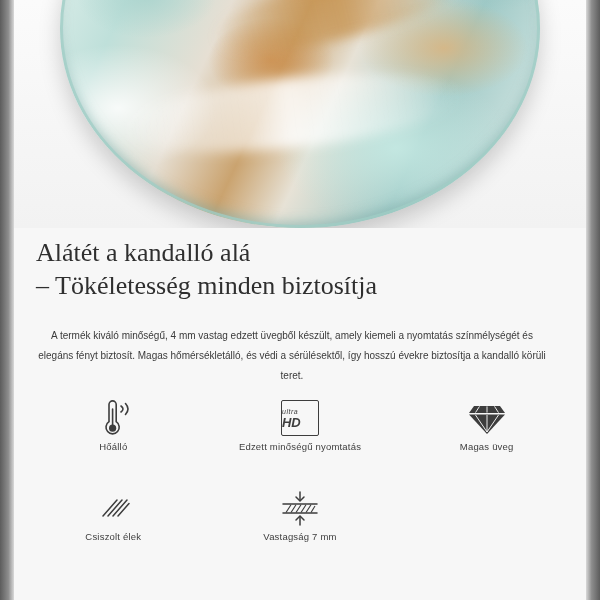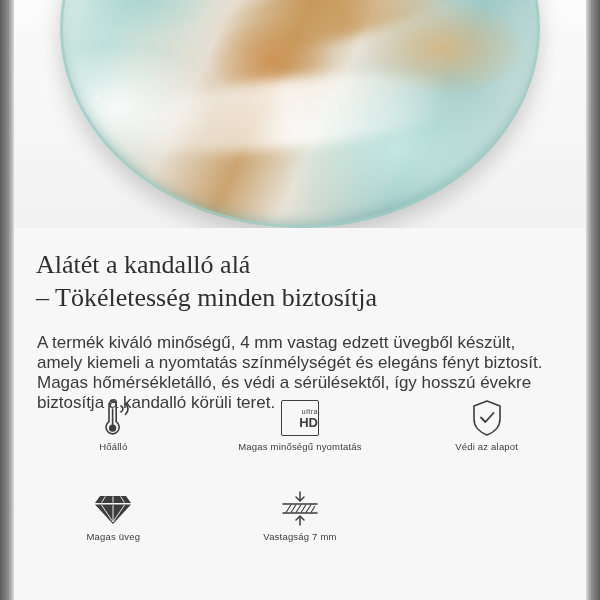--- a/index.html
+++ b/index.html
@@ -100,31 +100,31 @@
   .headline {
     position: absolute;
     left: 36px;
     top: 8px;
     width: 530px;
     font-family: "Liberation Serif", serif;
     font-size: 26px;
     line-height: 33px;
     color: #2f2f2f;
     font-weight: 400;
-    margin-top: 12px;
   }
   .headline .line2 { display: block; }
   .paragraph {
     position: absolute;
     left: 37px;
     top: 88px;
     width: 510px;
-    font-size: 17px;
+    font-size: 10px;
     line-height: 20px;
     color: #3a3a3a;
+    text-align: center;
   }
 
   
   .features {
     position: absolute;
     left: 20px;
     top: 168px;
     width: 560px;
     display: grid;
     grid-template-columns: repeat(3, 1fr);
@@ -150,23 +150,24 @@
     text-align: center;
     letter-spacing: 0.2px;
   }
   .ultra-hd {
     width: 36px;
     height: 34px;
     border: 1.6px solid #3d3d3d;
     border-radius: 2px;
     display: flex;
     flex-direction: column;
-    align-items: flex-end;
+    align-items: flex-start;
     justify-content: center;
     line-height: 1;
+    font-style: italic;
   }
   .ultra-hd .u {
     font-size: 7px;
     letter-spacing: 0.5px;
     color: #3d3d3d;
     margin-bottom: 1px;
   }
   .ultra-hd .hd {
     font-size: 13px;
     font-weight: bold;
@@ -232,32 +233,23 @@
         <div class="feature-label">Hőálló</div>
       </div>
 
       <div class="feature">
         <div class="feature-icon">
           <div class="ultra-hd">
             <span class="u">ultra</span>
             <span class="hd">HD</span>
           </div>
         </div>
-        <div class="feature-label">Magas minőségű nyomtatás</div>
-      </div>
-
-      <div class="feature">
-        <div class="feature-icon">
-          <svg width="40" height="42" viewBox="0 0 40 42">
-            <path d="M20 4 L33 9 V22 C33 30 27 35.5 20 38 C13 35.5 7 30 7 22 V9 Z" fill="none" stroke="#3d3d3d" stroke-width="1.6" stroke-linejoin="round"></path>
-            <path d="M14 20.5 L18.4 25 L26.5 16" fill="none" stroke="#3d3d3d" stroke-width="1.8" stroke-linecap="round" stroke-linejoin="round"></path>
-          </svg>
-        </div>
-        <div class="feature-label">Védi az alapot</div>
-      </div>
+        <div class="feature-label">Edzett minőségű nyomtatás</div>
+      </div>
+
 
       <div class="feature">
         <div class="feature-icon">
           <svg width="44" height="40" viewBox="0 0 44 40">
             <g fill="#3d3d3d">
               <path d="M9 8 H35 L40 15 H4 Z"></path>
               <path d="M4 16.5 H40 L22 36 Z"></path>
             </g>
             <g stroke="#ffffff" stroke-width="0.9" fill="none">
               <line x1="14.5" y1="8.4" x2="10.5" y2="14.6"></line>
@@ -265,20 +257,33 @@
               <line x1="22" y1="8.4" x2="22" y2="14.6"></line>
               <line x1="10.5" y1="17" x2="22" y2="34"></line>
               <line x1="33.5" y1="17" x2="22" y2="34"></line>
               <line x1="22" y1="17" x2="22" y2="34"></line>
             </g>
           </svg>
         </div>
         <div class="feature-label">Magas üveg</div>
       </div>
 
+      <div class="feature">
+        <div class="feature-icon">
+          <svg width="44" height="40" viewBox="0 0 44 40">
+            <g stroke="#3d3d3d" stroke-width="1.5" stroke-linecap="round" fill="none">
+              <line x1="12" y1="28" x2="26" y2="12"></line>
+              <line x1="17" y1="28" x2="31" y2="12"></line>
+              <line x1="22" y1="28" x2="36" y2="12"></line>
+              <line x1="27" y1="28" x2="38" y2="15.5"></line>
+            </g>
+          </svg>
+        </div>
+        <div class="feature-label">Csiszolt élek</div>
+      </div>
 
       <div class="feature">
         <div class="feature-icon">
           <svg width="46" height="42" viewBox="0 0 46 42">
             <g stroke="#3d3d3d" stroke-width="1.5" stroke-linecap="round" fill="none">
               <line x1="23" y1="5" x2="23" y2="13"></line>
               <path d="M19 10 L23 14 L27 10"></path>
               <line x1="6" y1="17" x2="40" y2="17"></line>
               <line x1="6" y1="26" x2="40" y2="26"></line>
               <line x1="23" y1="30" x2="23" y2="38"></line>

